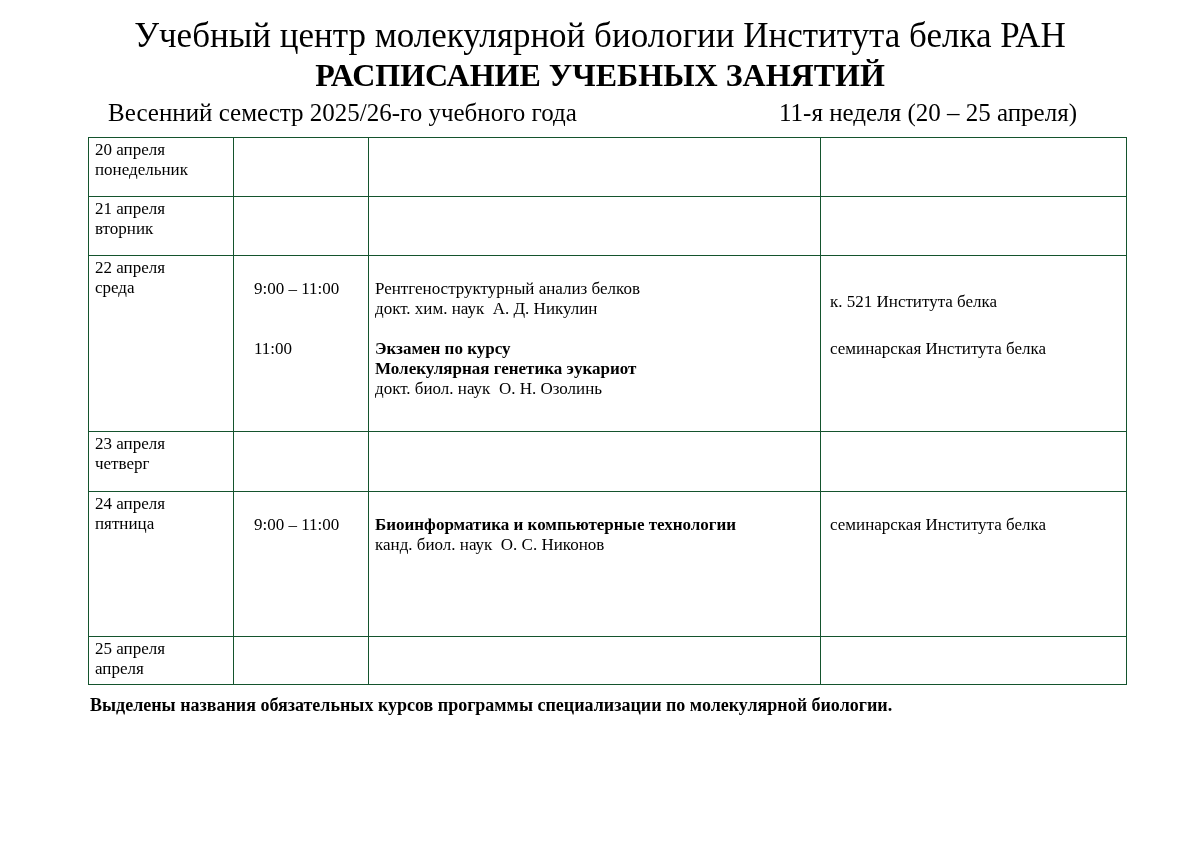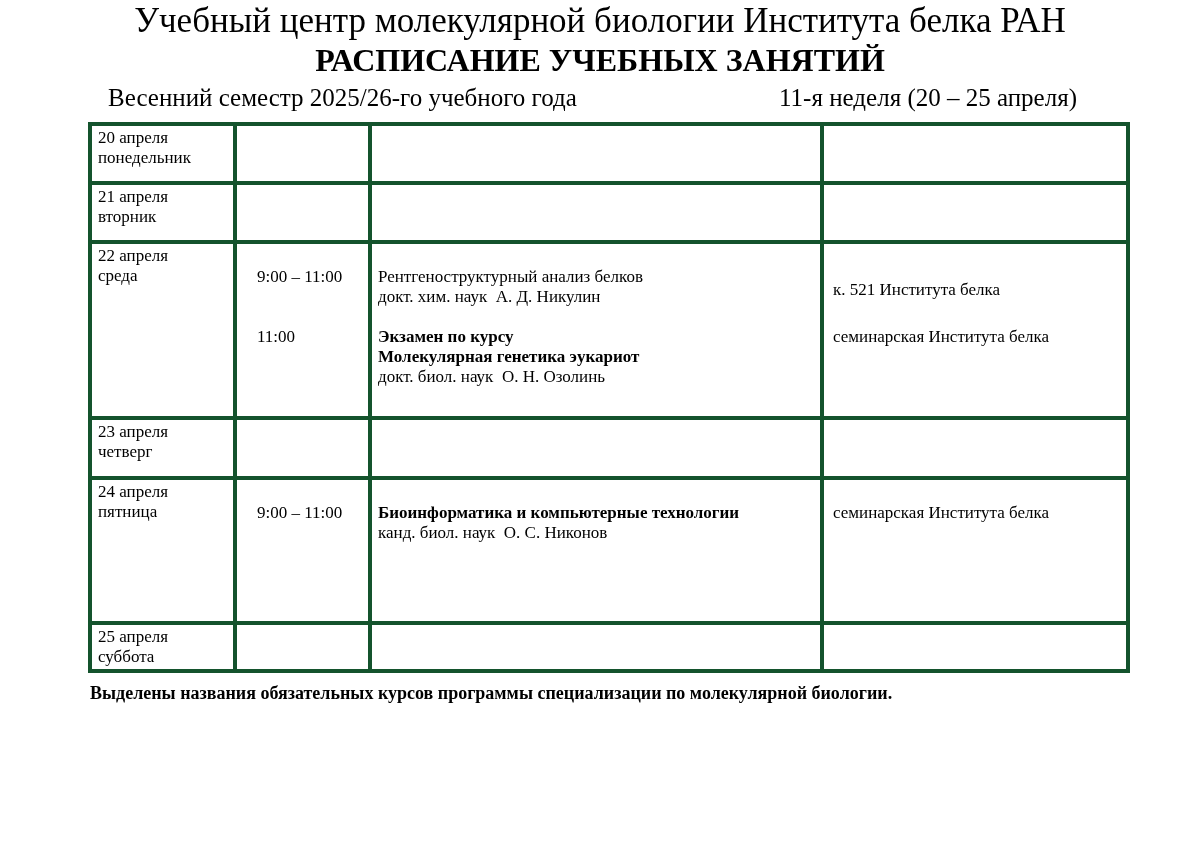--- a/index.html
+++ b/index.html
@@ -4,33 +4,33 @@
 <style>
   * { margin:0; padding:0; box-sizing:border-box; }
   html,body { background:#ffffff; }
   body {
     width:1200px; height:849px; overflow:hidden;
     font-family:"Liberation Serif","DejaVu Serif",serif;
     color:#000;
   }
   .page { position:relative; width:1200px; height:849px; background:#fff; }
 
-  .title1 { text-align:center; font-size:35px; line-height:41px; font-weight:400; }
+  .title1 { padding-top:15px; text-align:center; font-size:35px; line-height:41px; font-weight:400; }
   .title2 { text-align:center; font-size:32px; line-height:38px; font-weight:700; }
   .subtitle-row {
     display:flex; justify-content:space-between;
     padding:4px 123px 0 108px; font-size:25px; line-height:30px;
   }
 
   table.schedule {
     border-collapse:collapse; table-layout:fixed;
     margin:9px 0 0 88px; width:1038px;
   }
   table.schedule td {
-    border:4px solid #14532d; vertical-align:top; position:relative;
+    border:1px solid #14532d; vertical-align:top; position:relative;
     font-size:17px; line-height:20px; padding:2px 4px 0 6px;
     white-space:pre-wrap;
   }
   td.time-cell { padding-left:10px; }
   td.location-cell { padding-left:9px; }
   .sess { position:absolute; left:6px; right:2px; white-space:pre-wrap; }
   td.time-cell .sess { left:20px; }
   td.location-cell .sess { left:9px; }
   .bold { font-weight:700; }
 
@@ -82,21 +82,21 @@
           <td class="course-cell"></td>
           <td class="location-cell"></td>
         </tr>
         <tr style="height: 145px; padding-left: 44px;">
           <td class="date-cell"><div>24 апреля</div><div>пятница</div></td>
           <td class="time-cell"><div class="sess" style="top: 23px;"><div>9:00 – 11:00</div></div></td>
           <td class="course-cell"><div class="sess" style="top: 23px;"><div class="bold">Биоинформатика и компьютерные технологии</div><div>канд. биол. наук  О. С. Никонов</div></div></td>
           <td class="location-cell"><div class="sess" style="top: 23px;"><div>семинарская Института белка</div></div></td>
         </tr>
         <tr style="height: 48px;">
-          <td class="date-cell"><div>25 апреля</div><div>суббота</div></td>
+          <td class="date-cell"><div>25 апреля</div><div>апреля</div></td>
           <td class="time-cell"></td>
           <td class="course-cell"></td>
           <td class="location-cell"></td>
         </tr>
       </tbody>
   </table>
 
   <div class="footnote">Выделены названия обязательных курсов программы специализации по молекулярной биологии.</div>
 
 </div>

